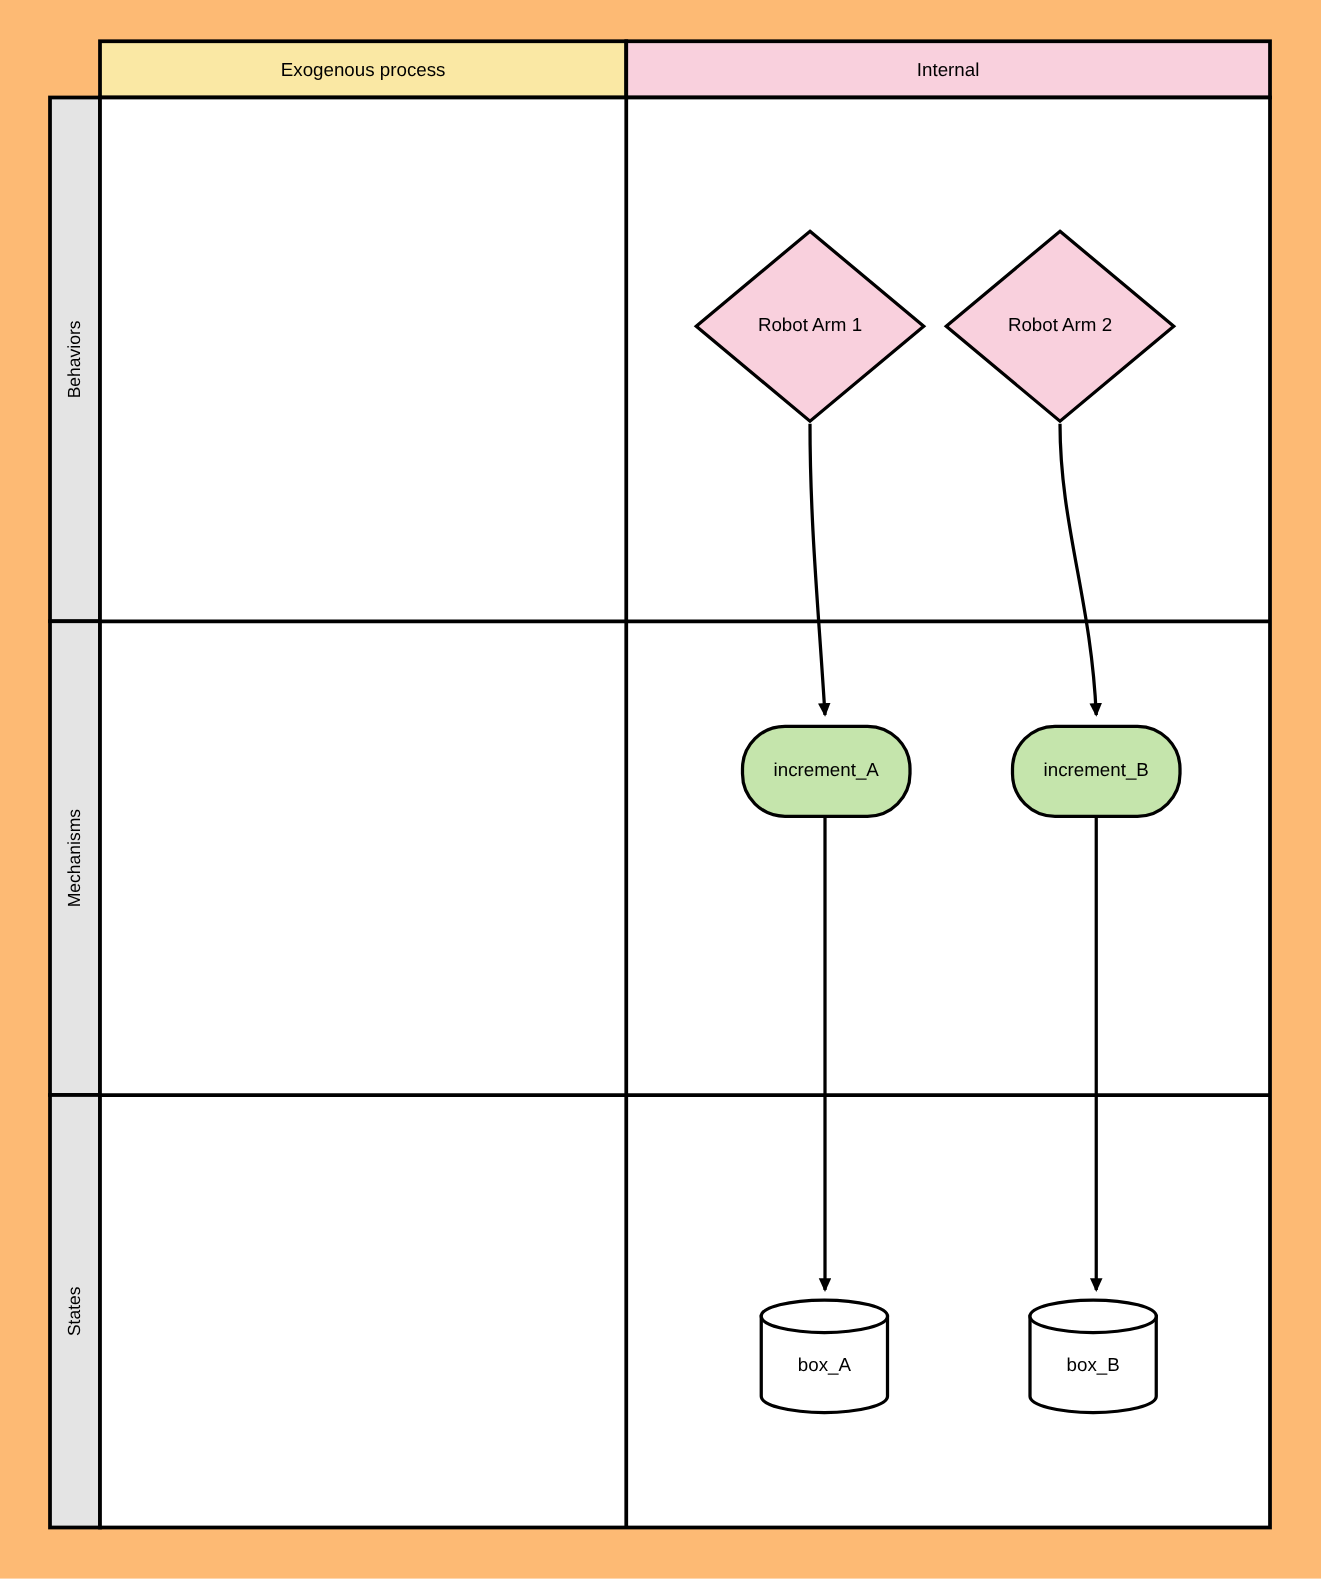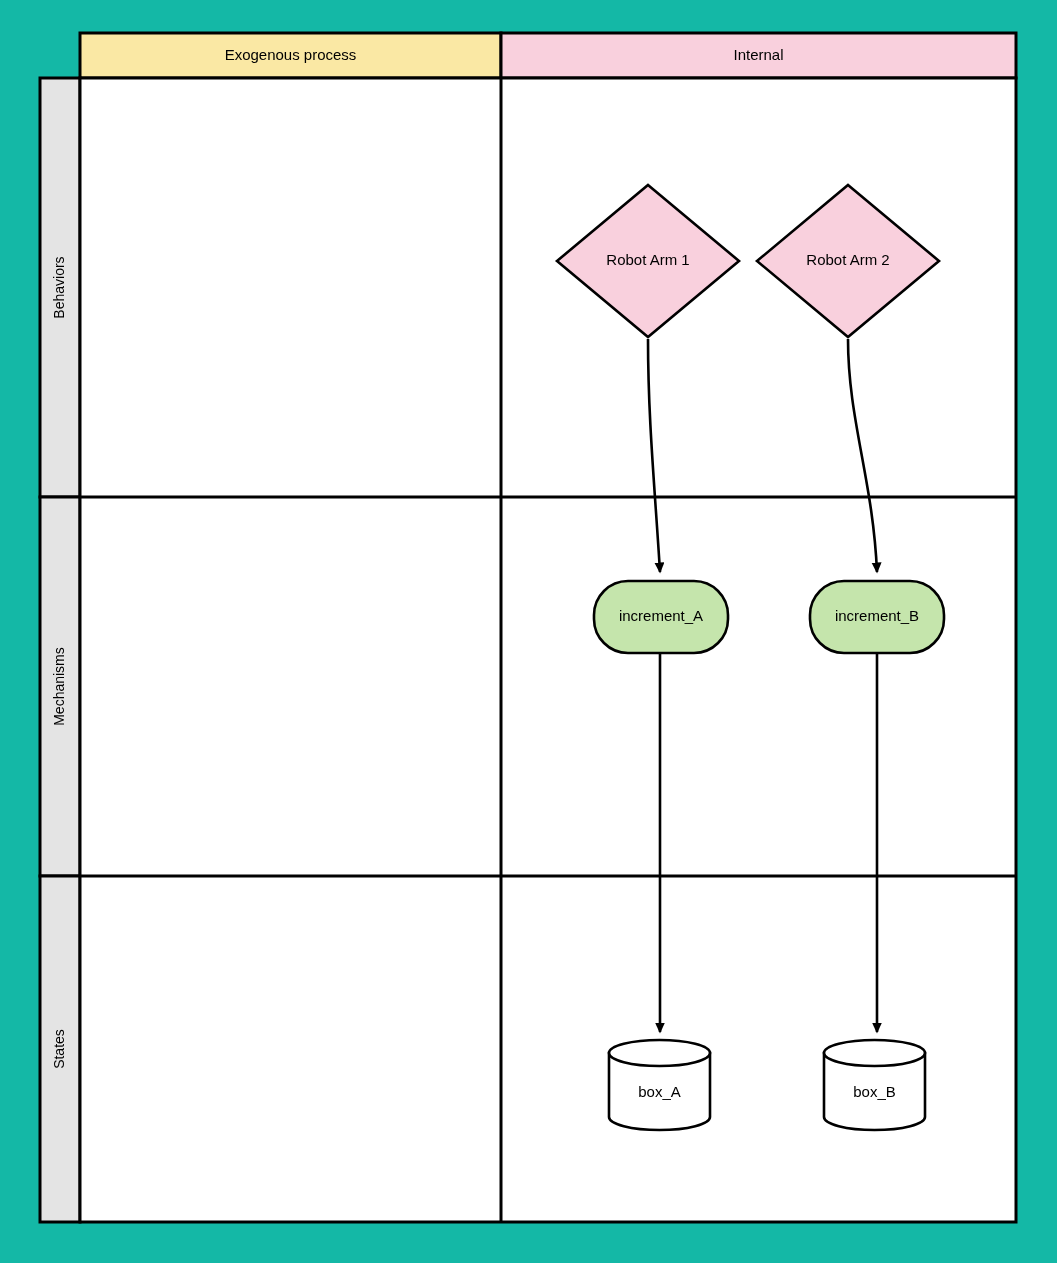--- a/index.html
+++ b/index.html
@@ -9,21 +9,21 @@
     background: #ffffff;
   }
   body {
     font-family: "Liberation Sans", sans-serif;
     -webkit-font-smoothing: antialiased;
   }
   #canvas {
     position: relative;
     width: 1057px;
     height: 1263px;
-    background: #14b8a6;
+    background: #fdba74;
     overflow: hidden;
   }
   #diagram-svg {
     position: absolute;
     left: 0;
     top: 0;
     width: 1057px;
     height: 1263px;
   }
   .lane-label {

